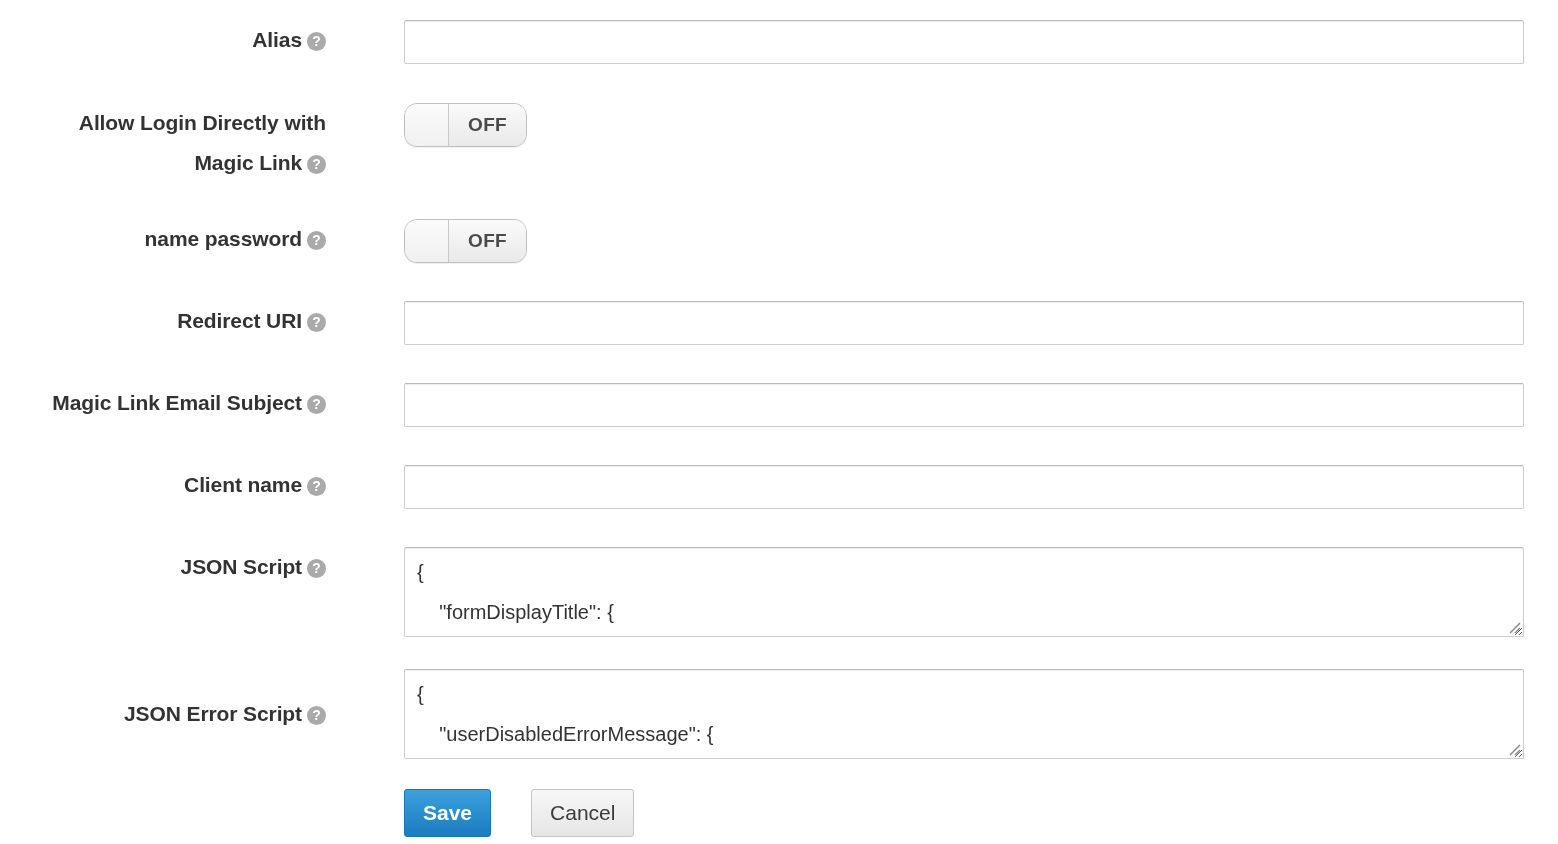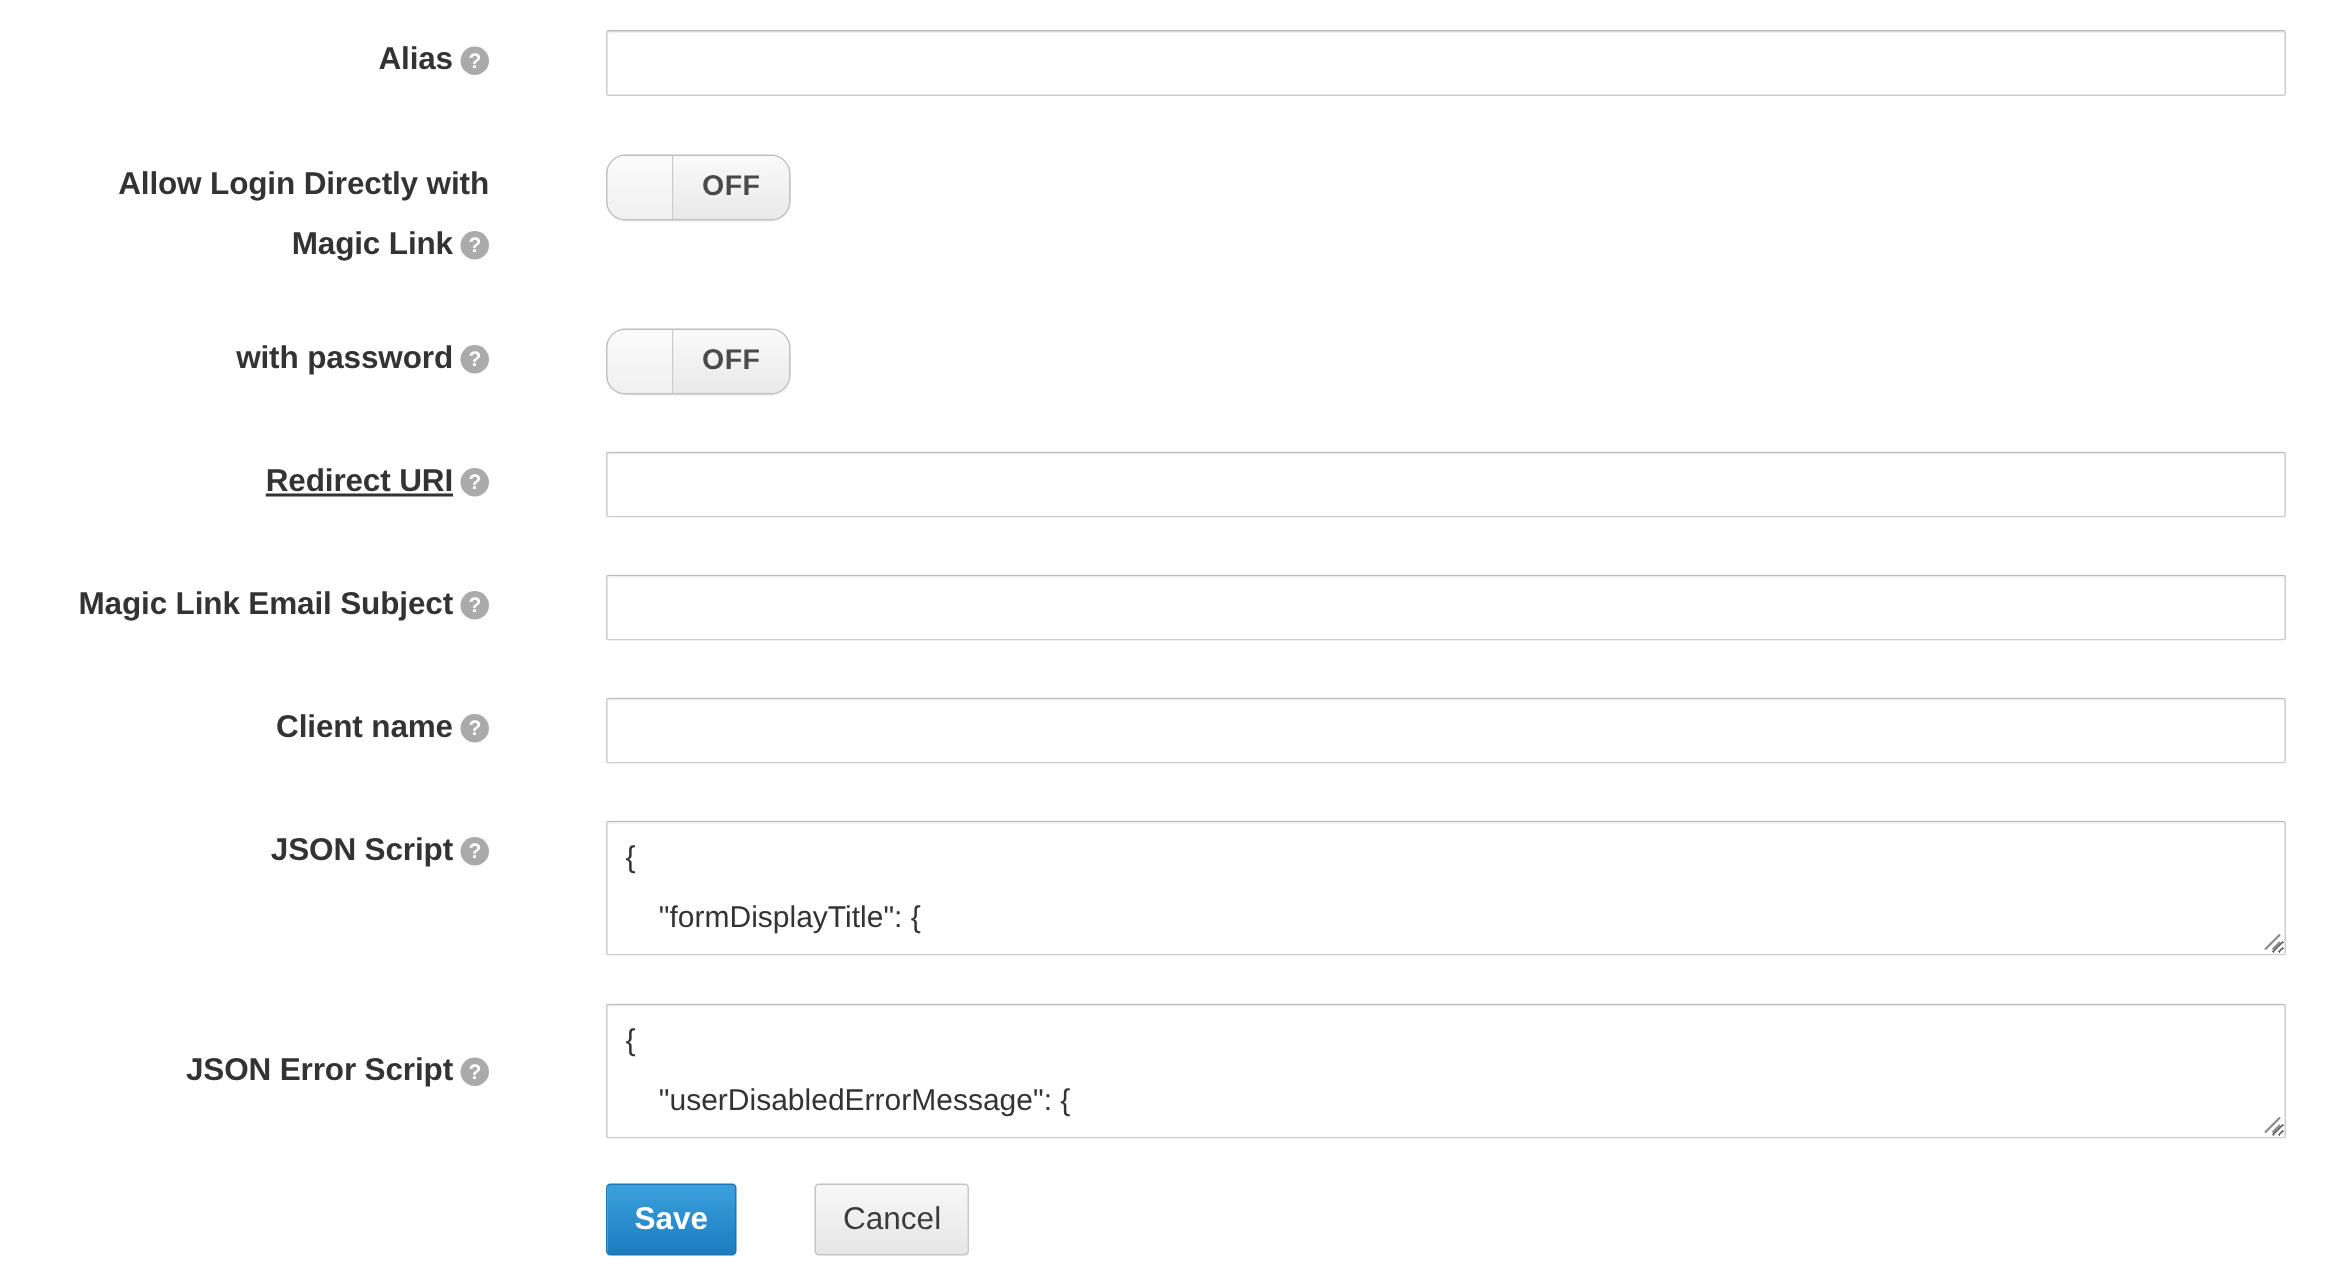--- a/index.html
+++ b/index.html
@@ -147,21 +147,21 @@
     letter-spacing: 0.3px;
     user-select: none;
   }
 
   
   .btn-row {
     position: absolute;
     left: 404px;
     top: 789px;
     display: flex;
-    gap: 16px;
+    gap: 4px;
     justify-content: flex-end;
   }
   .btn {
     font-family: "Liberation Sans", sans-serif;
     font-size: 21px;
     font-weight: bold;
     padding: 0 18px;
     height: 48px;
     line-height: 46px;
     border-radius: 3px;
@@ -210,30 +210,30 @@
     <div class="label-col" style="line-height:40px;padding-left:36px;"><span class="lbl-text">Allow Login Directly with Magic Link</span><span class="help-icon">?</span></div>
     <div class="ctrl-col">
       <div class="toggle">
         <div class="knob"></div>
         <div class="state">OFF</div>
       </div>
     </div>
   </div>
 
   <div class="row" style="top:219px;">
-    <div class="label-col"><span class="lbl-text">with password</span><span class="help-icon">?</span></div>
+    <div class="label-col"><span class="lbl-text">name password</span><span class="help-icon">?</span></div>
     <div class="ctrl-col">
       <div class="toggle">
         <div class="knob"></div>
         <div class="state">OFF</div>
       </div>
     </div>
   </div>
 
-  <div class="row" style="top:301px;text-decoration:underline;">
+  <div class="row" style="top:301px;">
     <div class="label-col"><span class="lbl-text">Redirect URI</span><span class="help-icon">?</span></div>
     <div class="ctrl-col">
       <input class="text-input" type="text" value="" style="">
     </div>
   </div>
 
   <div class="row" style="top:383px;">
     <div class="label-col"><span class="lbl-text">Magic Link Email Subject</span><span class="help-icon">?</span></div>
     <div class="ctrl-col">
       <input class="text-input" type="text" value="" style="">

